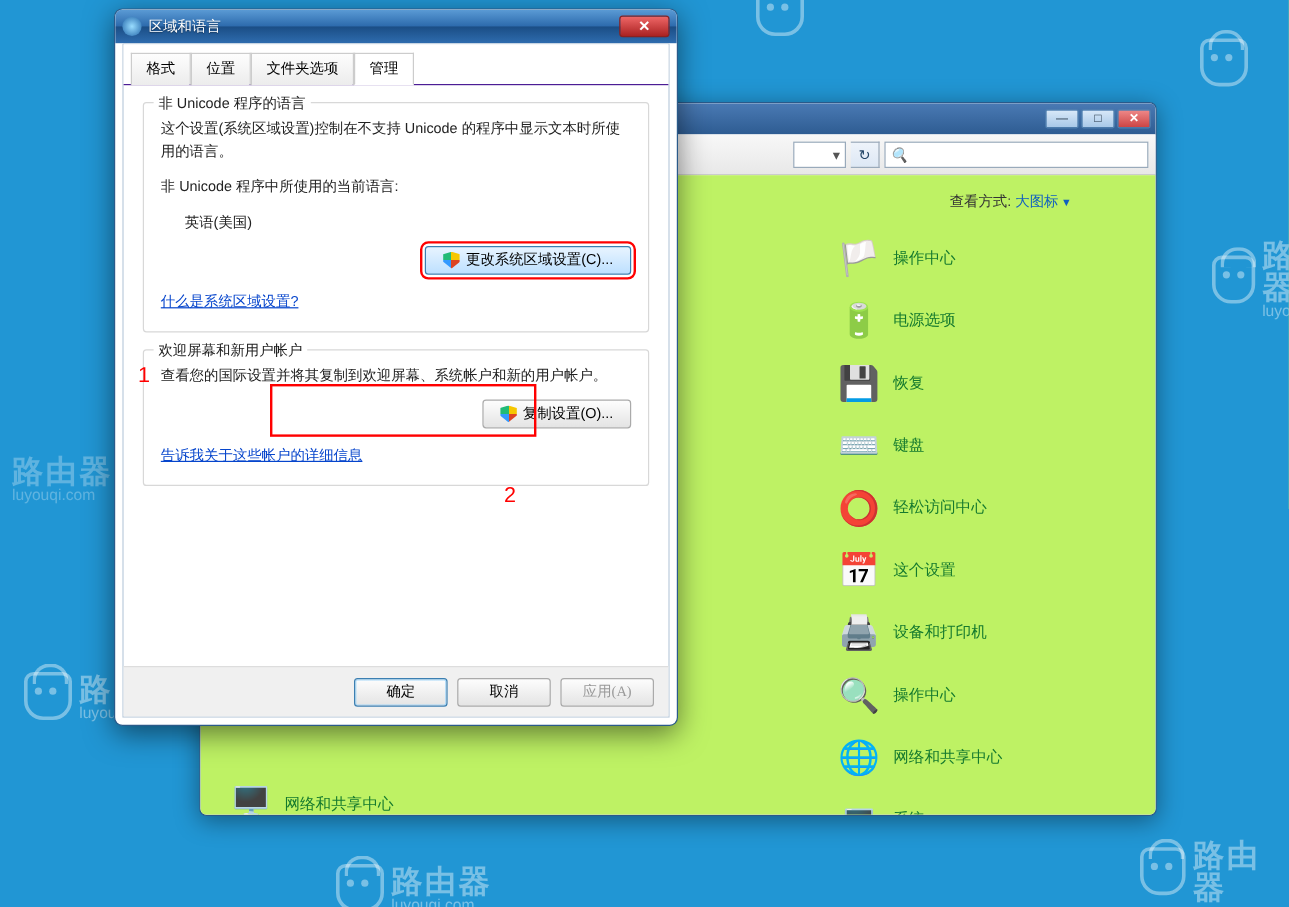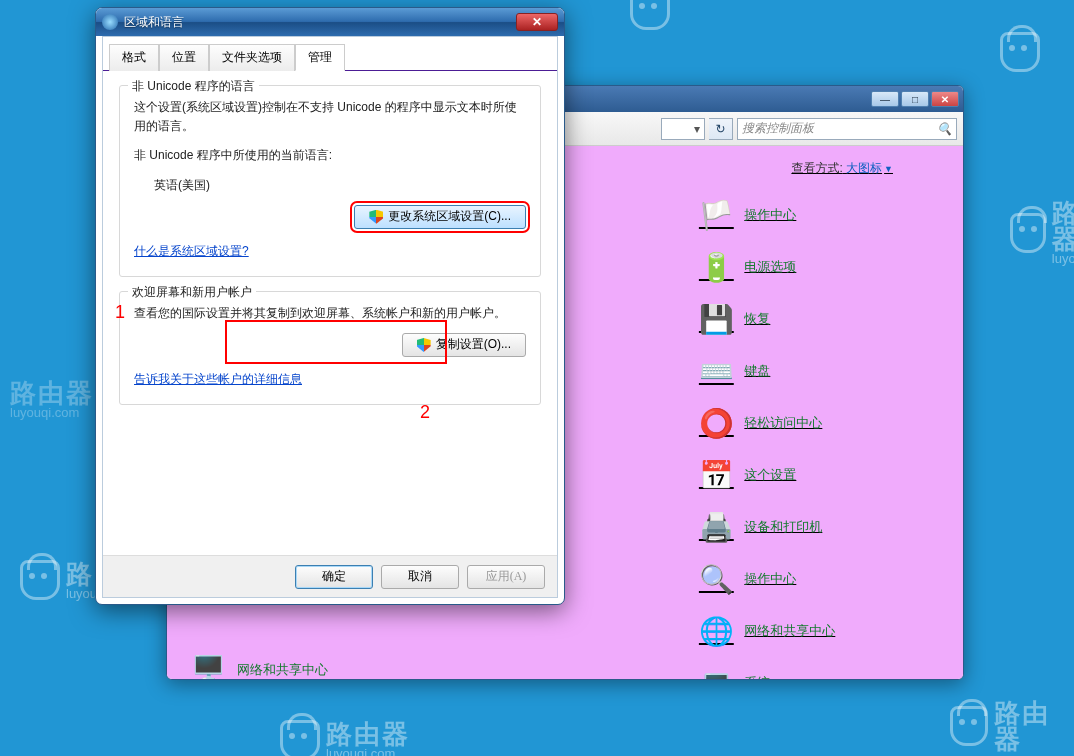--- a/index.html
+++ b/index.html
@@ -20,21 +20,21 @@
 .cp-titlebar .tbtn { width: 28px; height: 16px; background: linear-gradient(to bottom, #d8e8f8, #a8c8e8); border: 1px solid #5080b0; border-radius: 2px; display: flex; align-items: center; justify-content: center; font-size: 10px; color: #234; cursor: pointer; }
 .cp-titlebar .tbtn.close { background: linear-gradient(to bottom, #e88, #c44); color: #fff; font-weight: bold; }
 .cp-nav { height: 34px; background: linear-gradient(to bottom, #f8f8f8, #e8e8e8); border-bottom: 1px solid #ccc; display: flex; align-items: center; padding: 0 6px; gap: 4px; }
 .cp-nav .navbtn { width: 26px; height: 26px; border-radius: 50%; background: radial-gradient(circle at 40% 30%, #bde, #48a); border: 1px solid #357; display: flex; align-items: center; justify-content: center; color: #fff; cursor: pointer; }
 .cp-nav .navbtn.disabled { opacity: 0.5; }
 .cp-nav .spacer { flex: 1; }
 .cp-nav .refresh { background: linear-gradient(to bottom,#eef3fa,#dde8f5); border:1px solid #9ab; border-left:none; width:24px; height:22px; display:flex; align-items:center; justify-content:center; color:#246; }
 .cp-nav .search { width: 220px; height: 22px; border: 1px solid #9ab; background: #fff; display: flex; align-items: center; padding: 0 4px; color: #888; font-style: italic; }
 .cp-nav .search span:first-child { flex: 1; }
 .cp-nav .addrbar { background:#fff; border:1px solid #9ab; height:22px; width:44px; display:flex; align-items:center; justify-content:flex-end; padding:0 4px; color:#555; }
-.cp-body { position: absolute; top: 60px; left: 0; right: 0; bottom: 0; background: #f0abfc; padding: 10px 30px; overflow: hidden; text-decoration: underline; }
+.cp-body { position: absolute; top: 60px; left: 0; right: 0; bottom: 0; background: #bef264; padding: 10px 30px; overflow: hidden; }
 .cp-viewline { text-align: right; padding: 4px 40px 12px 0; color: #333; }
 .cp-viewline a { color: #1060c0; text-decoration: none; }
 .cp-viewline .arrow { color:#1060c0; font-size:9px; margin-left:2px;}
 .cp-items { display: grid; grid-template-columns: 1fr 1fr 1fr; gap: 6px 10px; }
 .cp-item { display: flex; align-items: center; gap: 10px; padding: 8px 4px; cursor: pointer; }
 .cp-item .icon { width: 36px; height: 36px; display: flex; align-items: center; justify-content: center; font-size: 28px; }
 .cp-item .label { color: #157a2e; font-size: 13px; }
 
 
 .dialog { position: absolute; left: 95px; top: 7px; width: 470px; height: 598px; background: #fff; border: 1px solid #2a5a8a; border-radius: 7px; box-shadow: 0 6px 24px rgba(0,0,0,0.5); overflow: hidden; }
@@ -115,21 +115,20 @@
   </div>
   <div class="cp-nav">
     <div class="navbtn">◄</div>
     <div class="navbtn disabled">►</div>
     <div class="spacer"></div>
     <div class="addrbar">
         <span>▾</span>
       </div>
     <div class="refresh">↻</div>
     <div class="search">
-        <span>搜索控制面板</span>
         <span>🔍</span>
       </div>
   </div>
   <div class="cp-body">
     <div class="cp-viewline">
       <span>查看方式:</span>
       <a href="#"><span>大图标</span><span class="arrow">▼</span></a>
     </div>
     <div class="cp-items">
 

